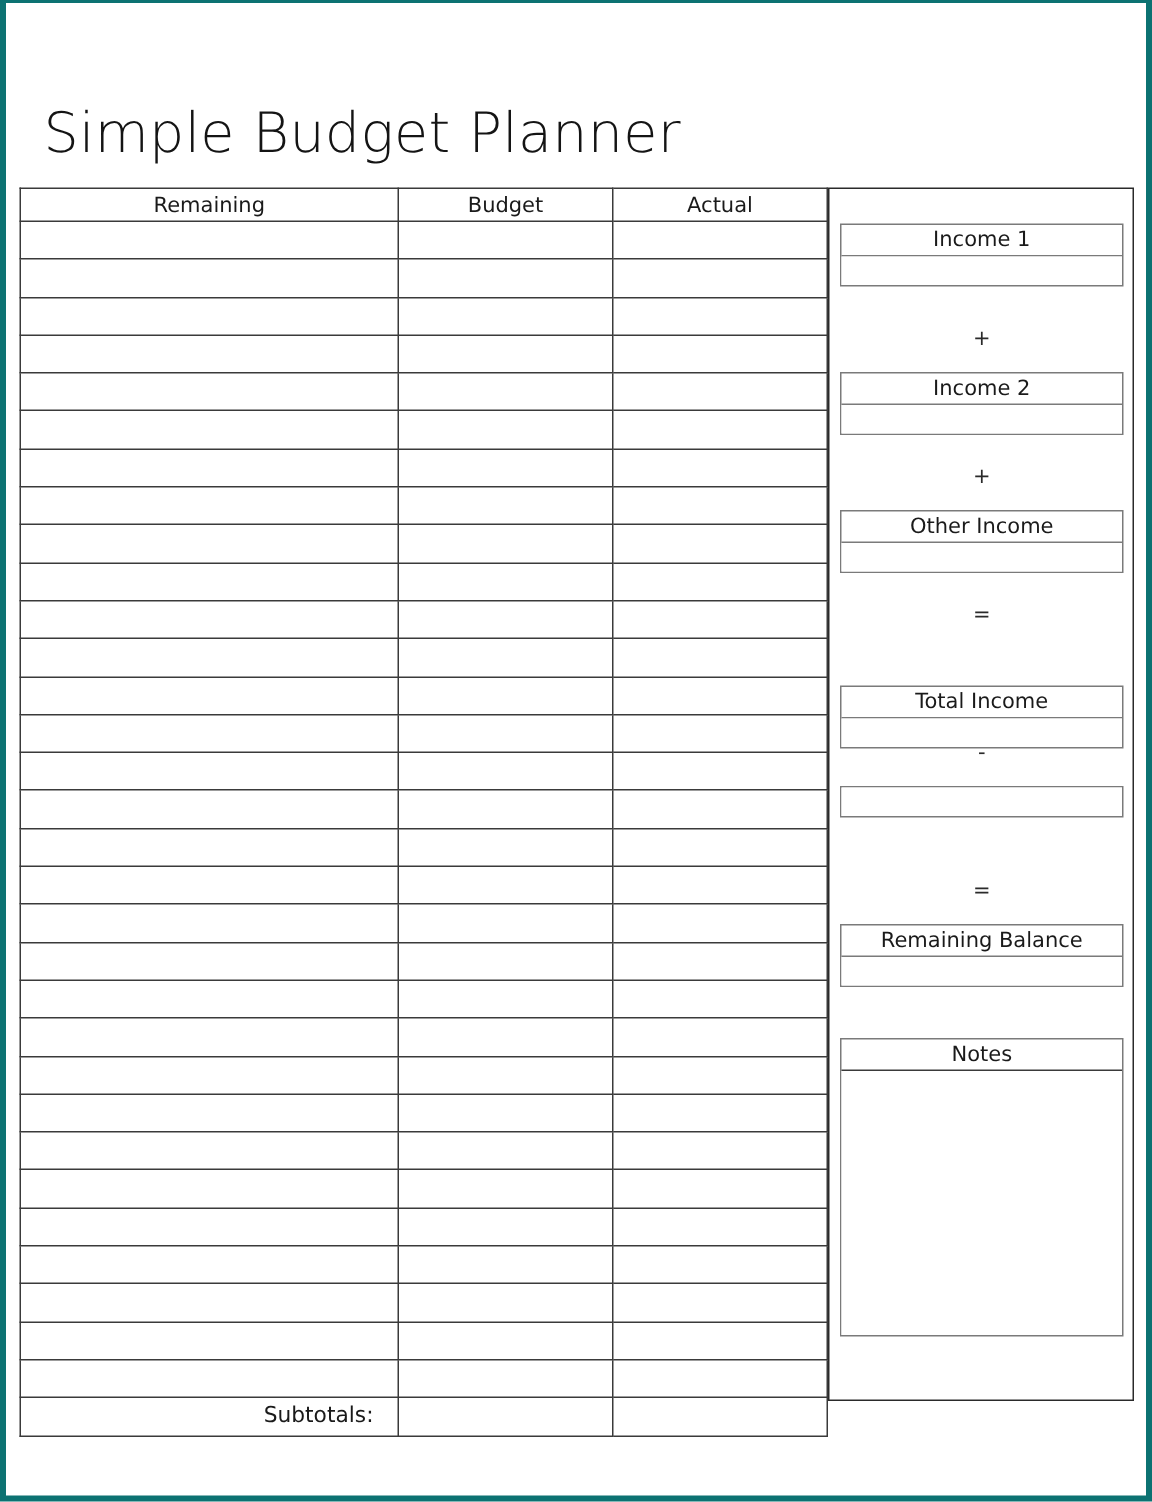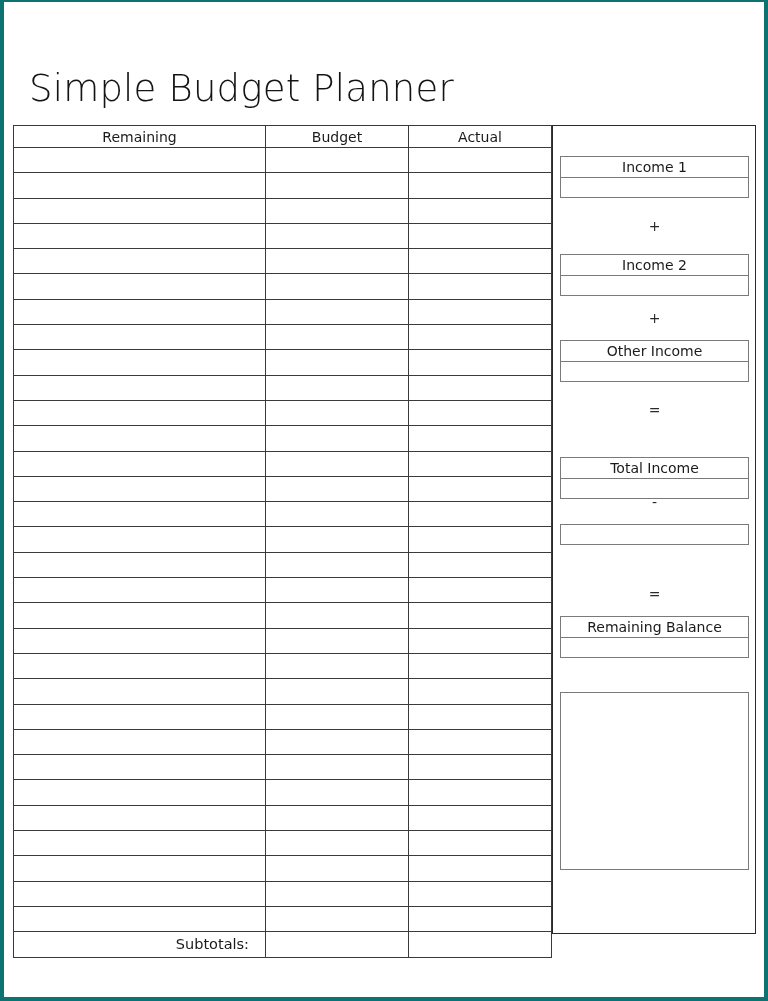--- a/index.html
+++ b/index.html
@@ -317,28 +317,28 @@
       <tr class="subtotal-row">
         <td class="c-exp">Subtotals:</td>
         <td class="c-bud"></td>
         <td class="c-act"></td>
       </tr>
     </tbody>
   </table>
 
   <div id="summary-panel">
 
-    <div class="calc-box" style="top:30px;">
+    <div class="calc-box" style="top:23px;">
       <div class="box-label">Income 1</div>
       <div class="box-value"></div>
     </div>
 
     <div class="operator" style="top:93px;">+</div>
 
-    <div class="calc-box" style="top:128px;">
+    <div class="calc-box" style="top:122px;">
       <div class="box-label">Income 2</div>
       <div class="box-value"></div>
     </div>
 
     <div class="operator" style="top:185px;">+</div>
 
     <div class="calc-box" style="top:214px;">
       <div class="box-label">Other Income</div>
       <div class="box-value"></div>
     </div>
@@ -357,17 +357,18 @@
     </div>
 
     <div class="operator" style="top:461px;">=</div>
 
     <div class="calc-box" style="top:490px;">
       <div class="box-label">Remaining Balance</div>
       <div class="box-value"></div>
     </div>
 
     <div id="notes-box" style="top:566px;">
+      <div class="box-label">Notes</div>
       <div class="notes-area"></div>
     </div>
 
   </div>
 </div>
 
 </body></html>

